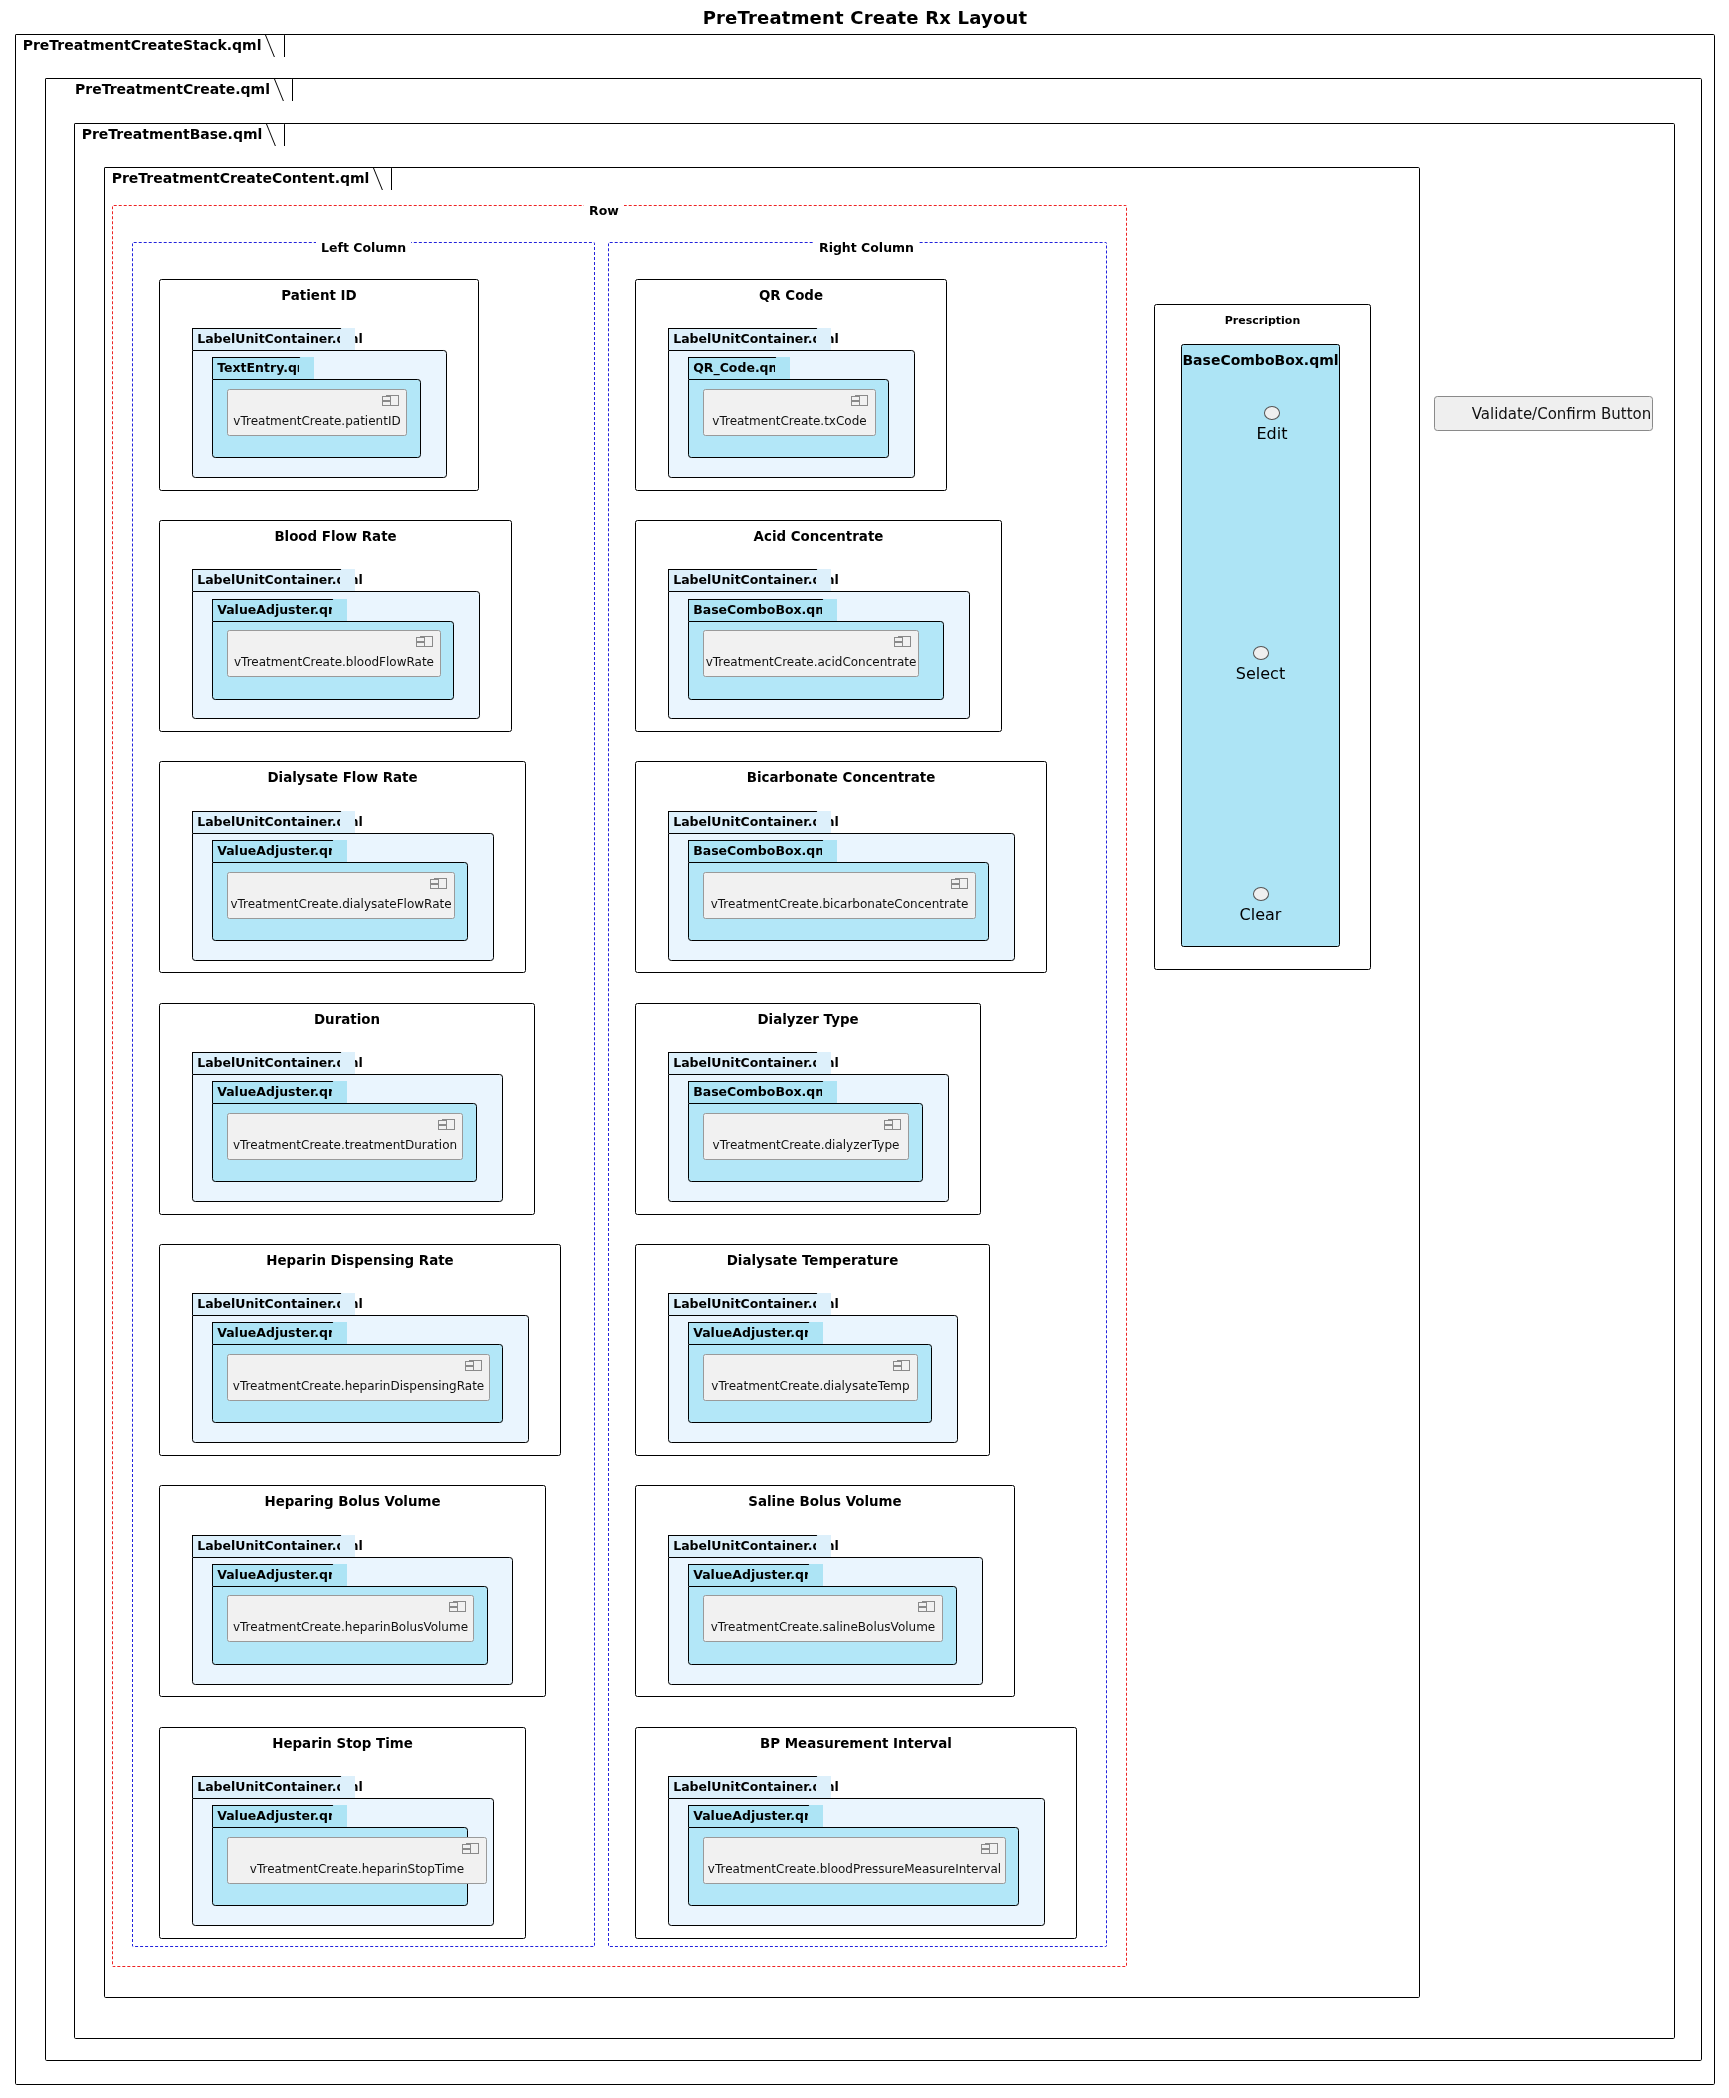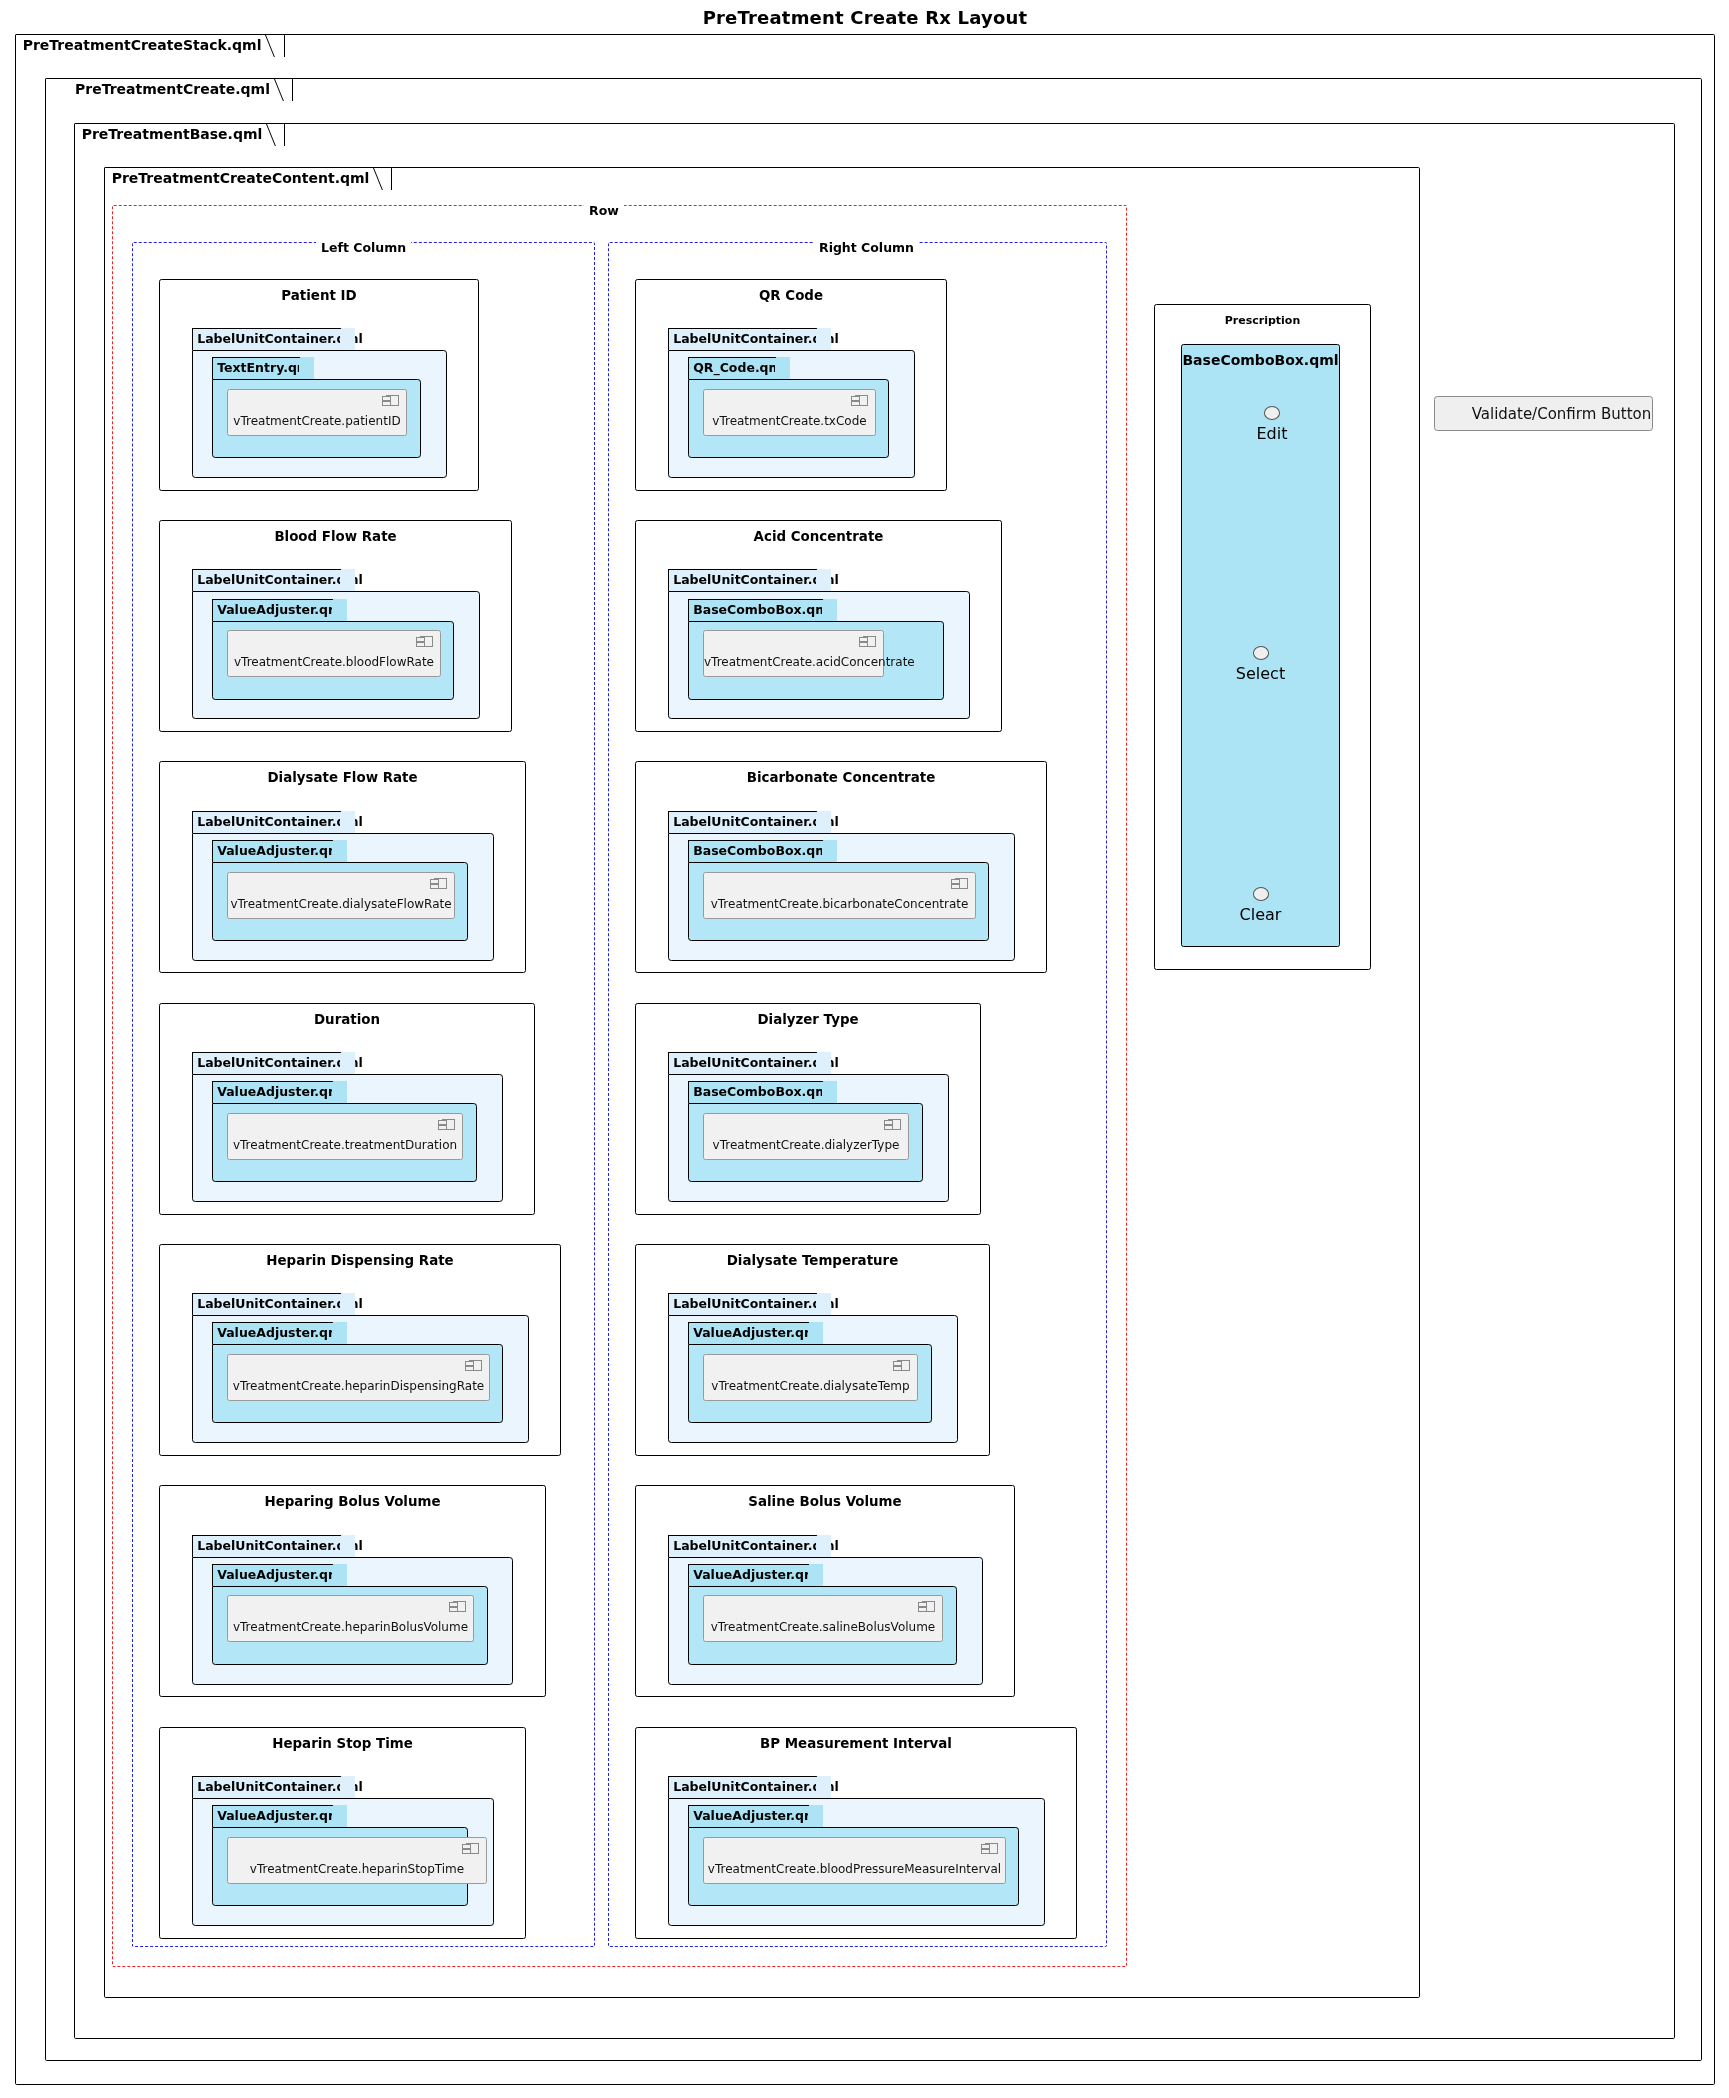--- a/index.html
+++ b/index.html
@@ -410,21 +410,21 @@
 </div>
 <div class="qml-pkg lvl2" style="left:688px;top:599px;">
   <div class="qml-hdr" style="width:136px;">
     <span>BaseComboBox.qml</span>
     <span class="slant">
         <b></b>
       </span>
   </div>
   <div class="qml-body" style="top:22px;width:256px;height:79px;"></div>
 </div>
-<div class="component" style="left:703px;top:630px;width:181px;height:47px;">
+<div class="component" style="left:703px;top:630px;width:216px;height:47px;">
   <span class="comp-icon">
       <span class="body"></span>
       <span class="t1"></span>
       <span class="t2"></span>
     </span>
   <span class="cname">vTreatmentCreate.acidConcentrate</span>
 </div>
 
 <div class="abs field-box" style="left:635px;top:761px;width:412px;height:212px;">
   <div class="field-title">Bicarbonate Concentrate</div>

